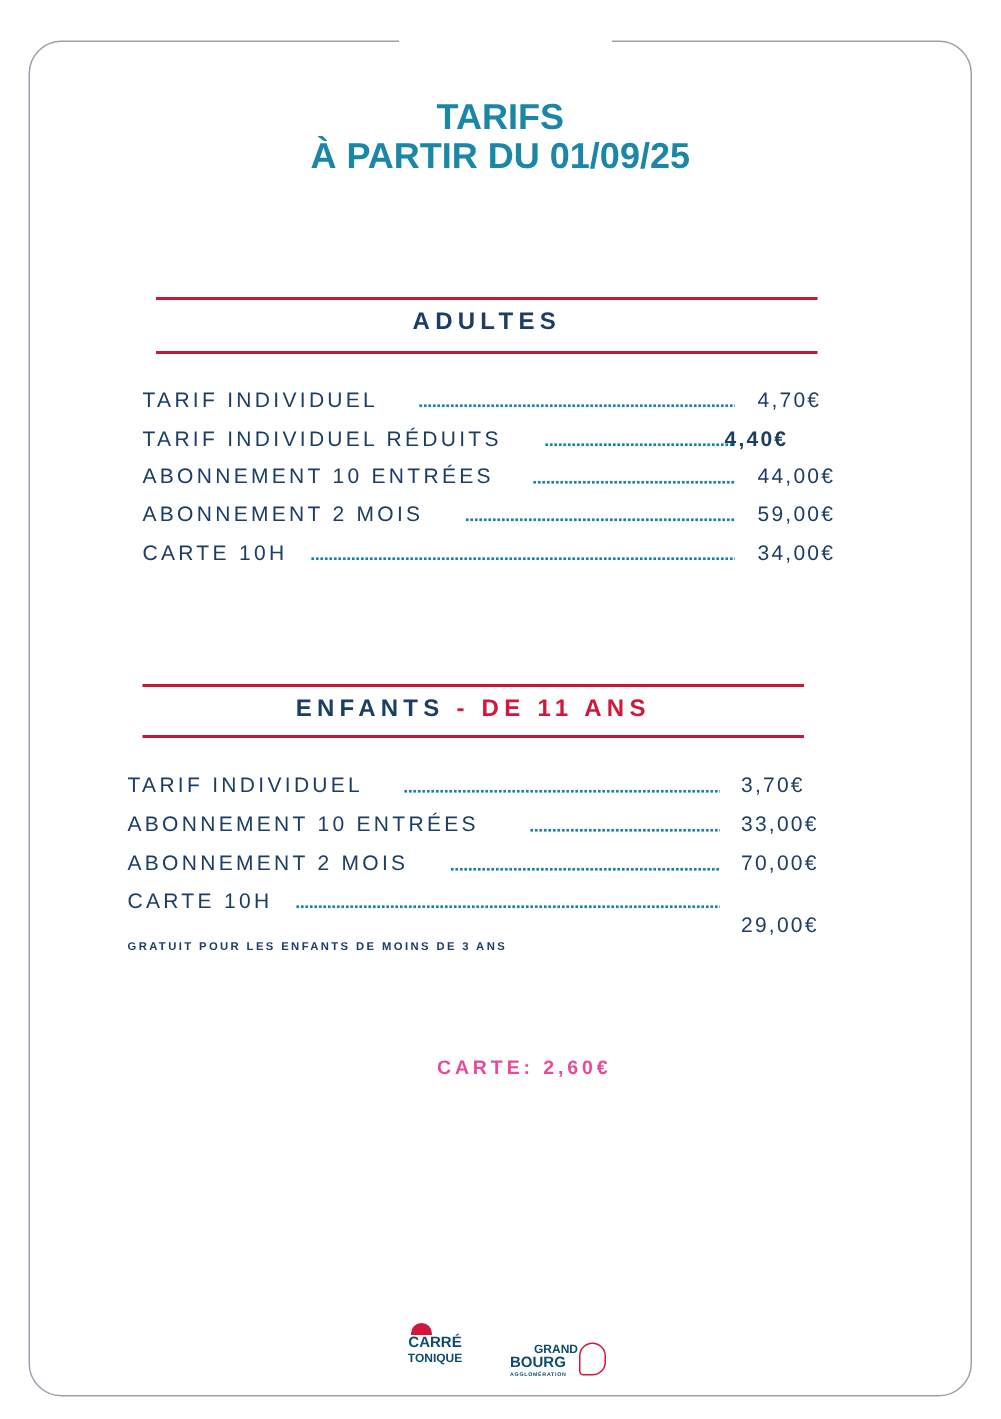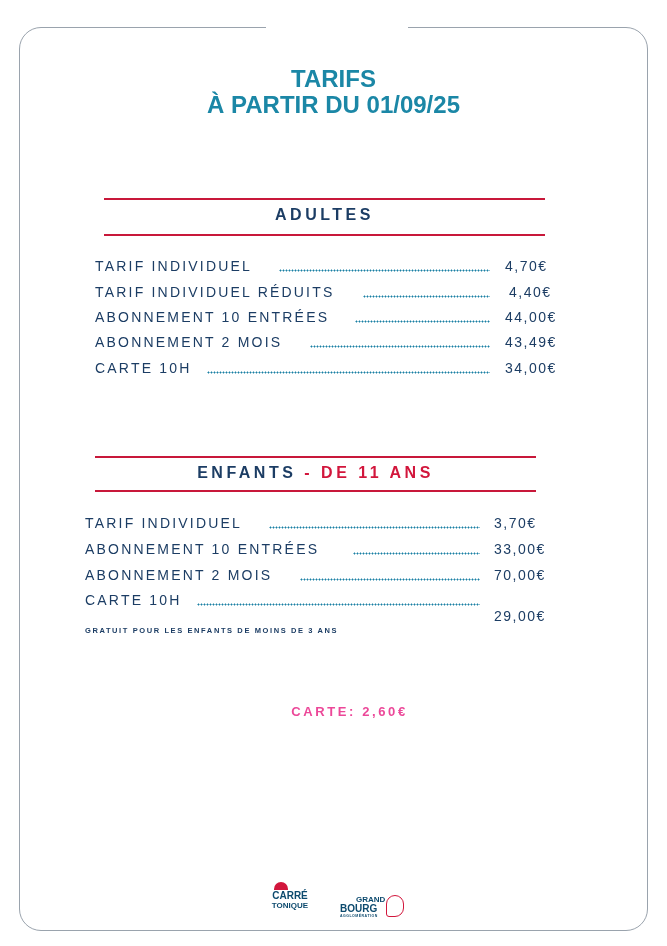--- a/index.html
+++ b/index.html
@@ -42,31 +42,31 @@
 <div class="rule" style="left:104px; top:234px; width:441px;"></div>
 
 <div class="row" style="left:95px; top:258px; width:480px;">
   <span class="lbl">TARIF INDIVIDUEL</span>
   <span class="dots" style="left:184px; width:211px;"></span>
   <span class="price" style="left:410px;">4,70€</span>
 </div>
 <div class="row" style="left:95px; top:284px; width:480px;">
   <span class="lbl">TARIF INDIVIDUEL RÉDUITS</span>
   <span class="dots" style="left:268px; width:127px;"></span>
-  <span class="price" style="left:414px;">4,40€</span>
+  <span class="price" style="left:388px;font-weight:bold;">4,40€</span>
 </div>
 <div class="row" style="left:95px; top:309px; width:480px;">
   <span class="lbl">ABONNEMENT 10 ENTRÉES</span>
   <span class="dots" style="left:260px; width:135px;"></span>
   <span class="price" style="left:410px;">44,00€</span>
 </div>
 <div class="row" style="left:95px; top:334px; width:480px;">
   <span class="lbl">ABONNEMENT 2 MOIS</span>
   <span class="dots" style="left:215px; width:180px;"></span>
-  <span class="price" style="left:410px;">43,49€</span>
+  <span class="price" style="left:410px;">59,00€</span>
 </div>
 <div class="row" style="left:95px; top:360px; width:480px;">
   <span class="lbl">CARTE 10H</span>
   <span class="dots" style="left:112px; width:283px;"></span>
   <span class="price" style="left:410px;">34,00€</span>
 </div>
 
 <div class="rule" style="left:95px; top:456px; width:441px;"></div>
 <div class="sec-title" style="left:95px; top:464px; width:441px;">
   <span>ENFANTS</span><span class="red"> - </span><span class="red">DE 11 ANS</span>

